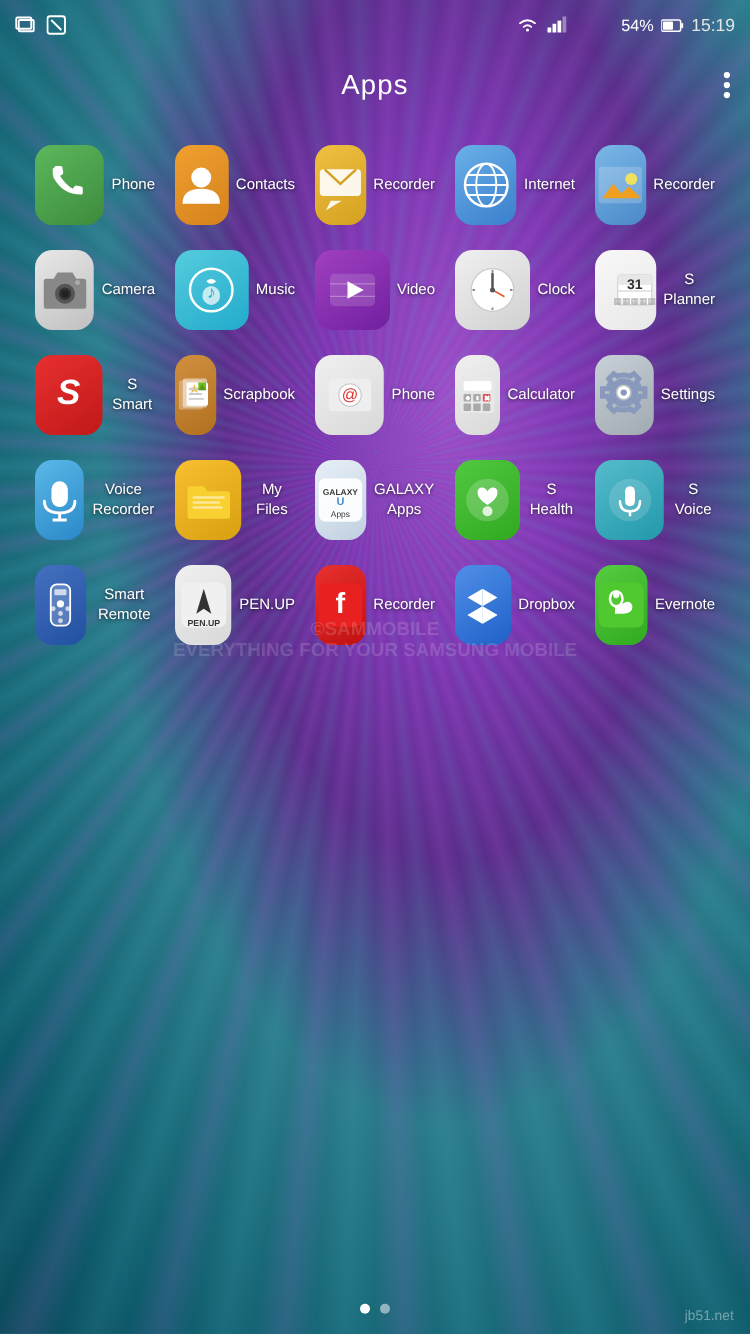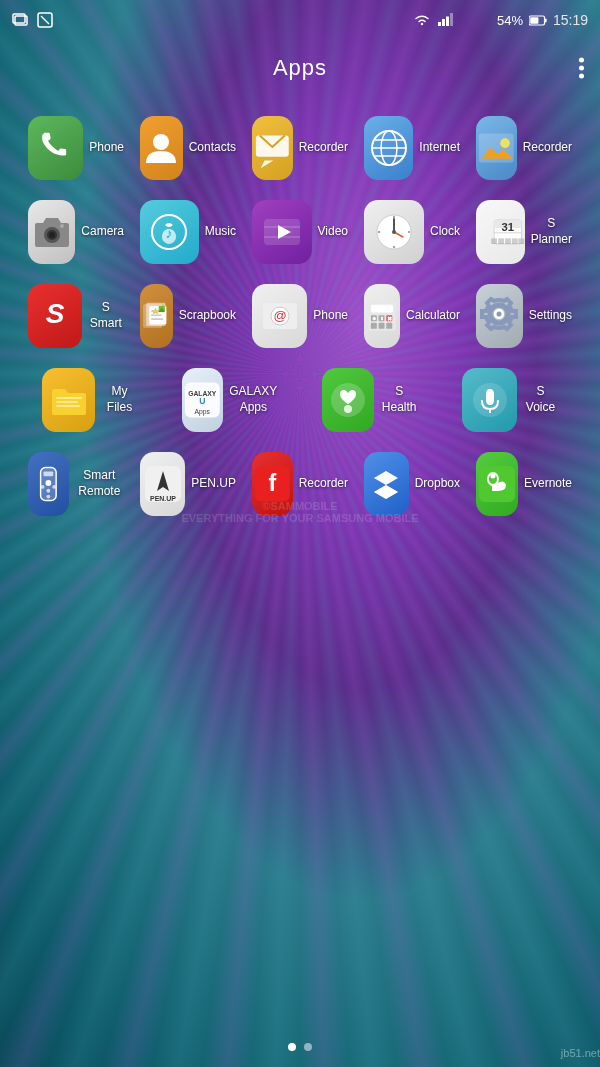--- a/index.html
+++ b/index.html
@@ -197,33 +197,33 @@
       width: 42px;
       height: 42px;
     }
 
     .watermark {
       position: absolute;
       top: 48%;
       left: 50%;
       transform: translate(-50%, -50%);
       color: rgba(255,255,255,0.15);
-      font-size: 11px;
+      font-size: 15px;
       font-weight: bold;
       text-align: center;
       white-space: nowrap;
       z-index: 10;
       pointer-events: none;
     }
 
     
     .bottom-watermark {
       position: absolute;
       bottom: 8px;
-      right: 0;
+      right: 13px;
       color: rgba(255,255,255,0.4);
       font-size: 11px;
       z-index: 10;
     }
   </style>
 </head>
 <body>
 
 <div class="wallpaper"></div>
 
@@ -465,20 +465,31 @@
     <circle cx="21" cy="19" r="5" fill="white"></circle>
     <circle cx="21" cy="19" r="2.5" fill="#8899bb"></circle>
   </svg>
           </div>
         <span class="app-label">Settings</span>
       </div>
     </div>
 
     <div class="app-row">
       <div class="app-item">
+        <div class="app-icon icon-voicerecorder">
+          <svg viewBox="0 0 42 42" width="38" height="38">
+            <rect x="14" y="5" width="14" height="22" rx="7" fill="white"></rect>
+            <path d="M8 22 Q8 32 21 32 Q34 32 34 22" fill="none" stroke="white" stroke-width="2.5" stroke-linecap="round"></path>
+            <line x1="21" y1="32" x2="21" y2="38" stroke="white" stroke-width="2.5"></line>
+            <line x1="15" y1="38" x2="27" y2="38" stroke="white" stroke-width="2.5"></line>
+          </svg>
+        </div>
+        <span class="app-label">Voice Recorder</span>
+      </div>
+      <div class="app-item">
         <div class="app-icon icon-myfiles">
           <svg viewBox="0 0 42 42" width="38" height="38">
             <path d="M4 12 Q4 10 6 10 L17 10 L20 14 L36 14 Q38 14 38 16 L38 34 Q38 36 36 36 L6 36 Q4 36 4 34 Z" fill="#f8d030"></path>
             <rect x="8" y="18" width="26" height="2" rx="1" fill="rgba(255,255,255,0.5)"></rect>
             <rect x="8" y="22" width="22" height="2" rx="1" fill="rgba(255,255,255,0.5)"></rect>
             <rect x="8" y="26" width="24" height="2" rx="1" fill="rgba(255,255,255,0.5)"></rect>
           </svg>
         </div>
         <span class="app-label">My Files</span>
       </div>

